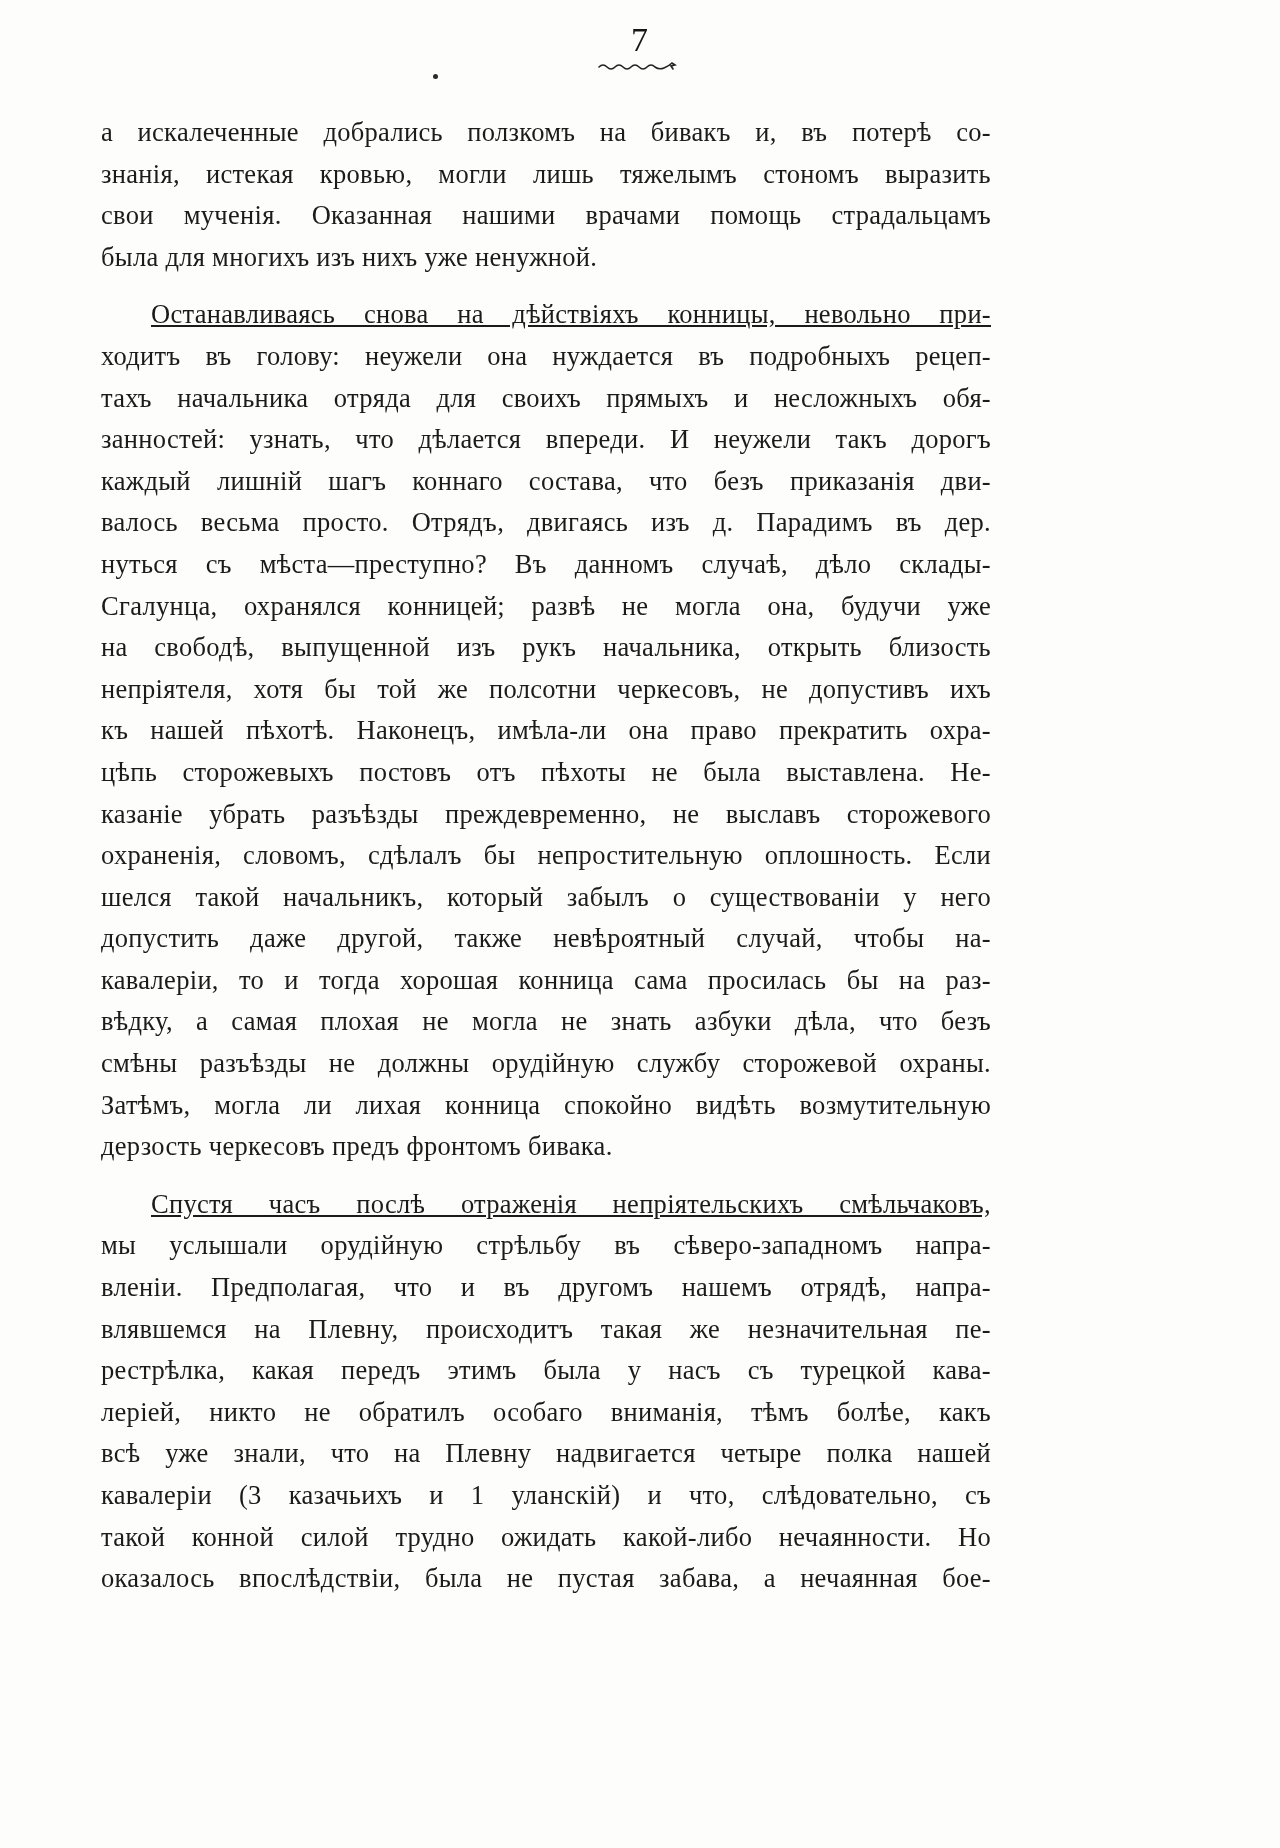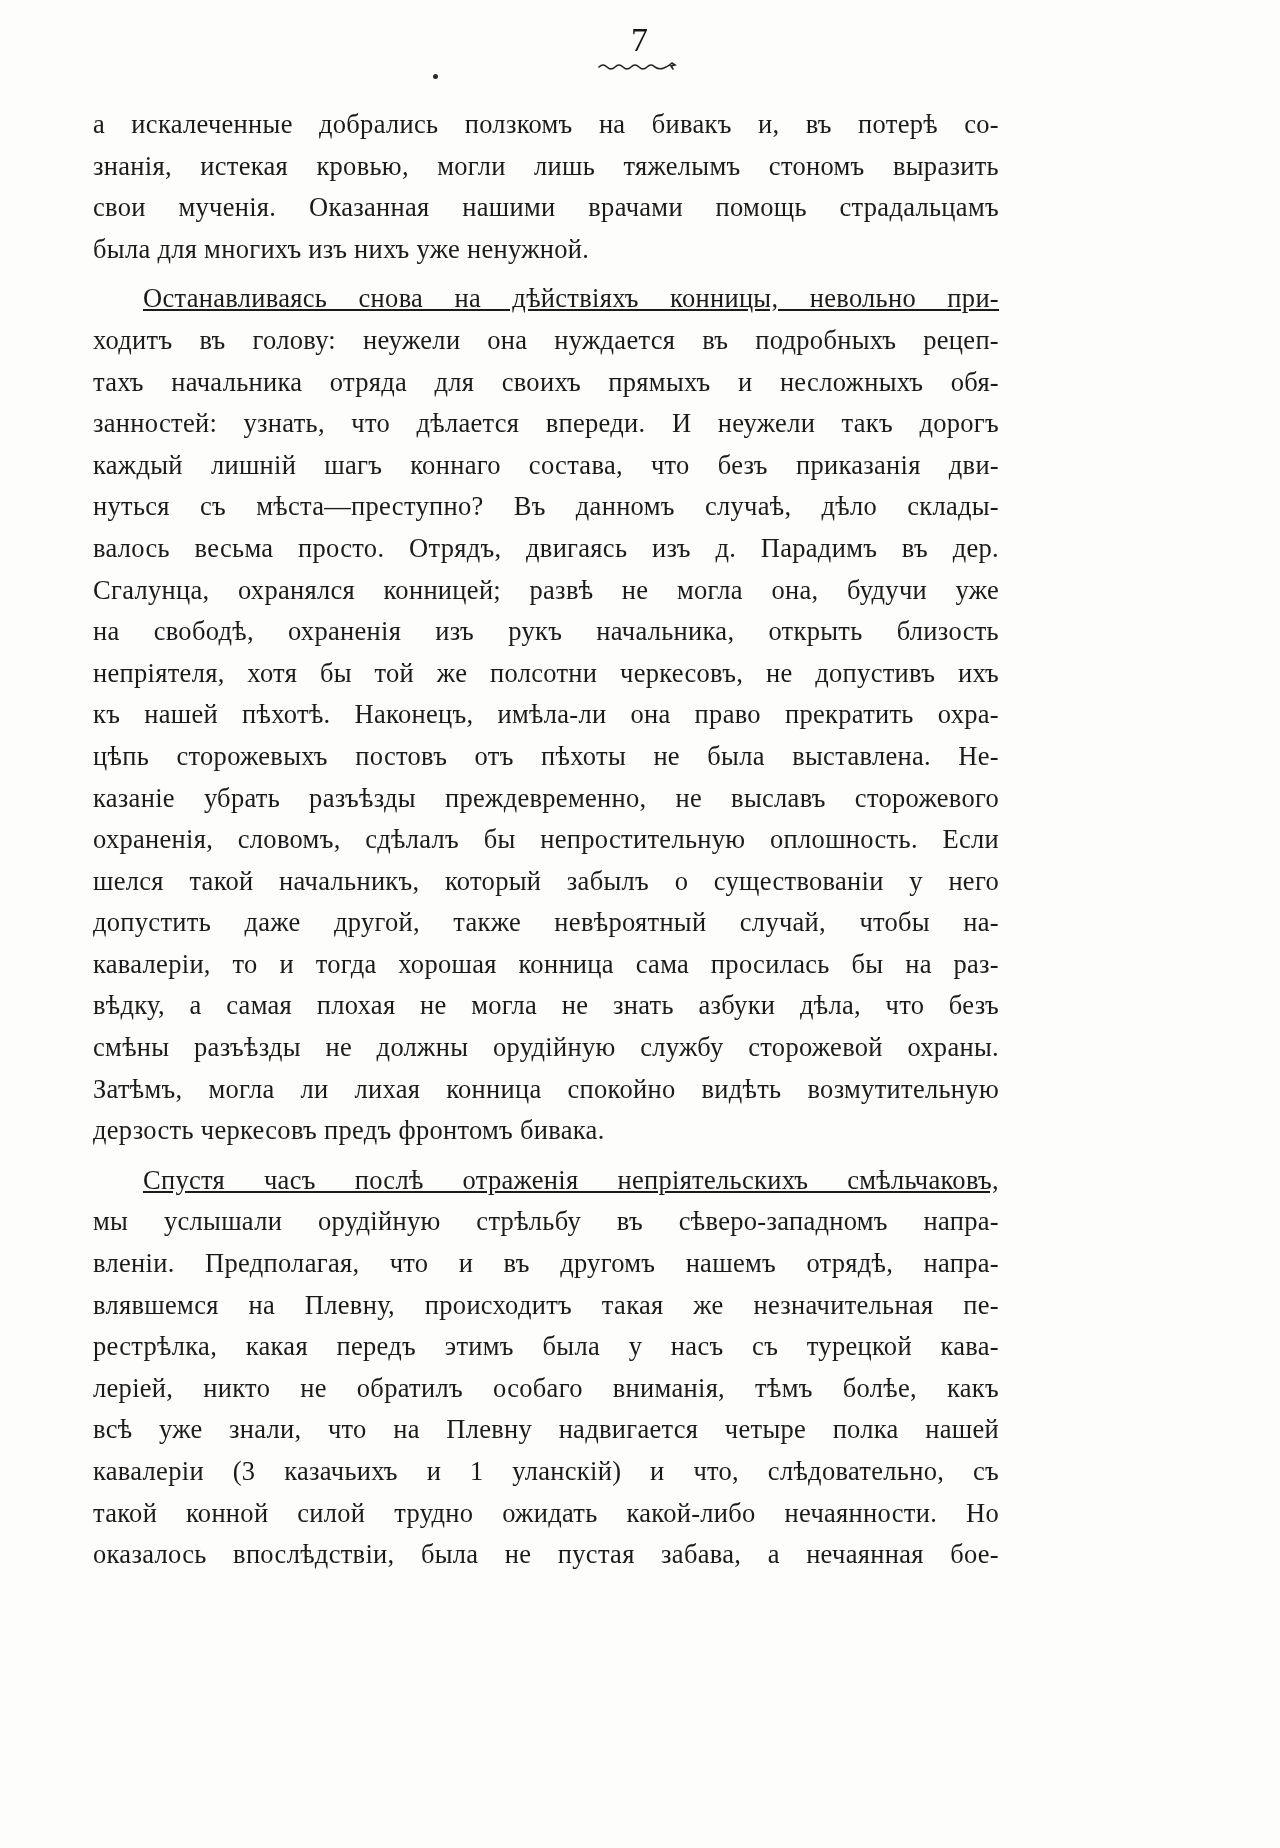--- a/index.html
+++ b/index.html
@@ -45,21 +45,21 @@
     border-radius: 50%;
     background: #2a2a2a;
   }
   .text-block {
     position: absolute;
     left: 85px;
     top: 96px;
     width: 922px;
   }
   .paragraph {
-    margin: 8px;
+    margin: 16px;
     padding: 0;
   }
   .line {
     font-size: 26.5px;
     line-height: 41.6px;
     height: 41.6px;
     letter-spacing: 0.3px;
     text-align: justify;
     text-align-last: justify;
     overflow: hidden;
@@ -93,24 +93,24 @@
         <div class="line">знанія, истекая кровью, могли лишь тяжелымъ стономъ выразить</div>
         <div class="line">свои мученія. Оказанная нашими врачами помощь страдальцамъ</div>
         <div class="line line-last">была для многихъ изъ нихъ уже ненужной.</div>
       </div>
       <div class="paragraph">
         <div class="line line-indent">Останавливаясь снова на дѣйствіяхъ конницы, невольно при-</div>
         <div class="line">ходитъ въ голову: неужели она нуждается въ подробныхъ рецеп-</div>
         <div class="line">тахъ начальника отряда для своихъ прямыхъ и несложныхъ обя-</div>
         <div class="line">занностей: узнать, что дѣлается впереди. И неужели такъ дорогъ</div>
         <div class="line">каждый лишній шагъ коннаго состава, что безъ приказанія дви-</div>
+        <div class="line">валось весьма просто. Отрядъ, двигаясь изъ д. Парадимъ въ дер.</div>
         <div class="line">нуться съ мѣста—преступно? Въ данномъ случаѣ, дѣло склады-</div>
-        <div class="line">валось весьма просто. Отрядъ, двигаясь изъ д. Парадимъ въ дер.</div>
         <div class="line">Сгалунца, охранялся конницей; развѣ не могла она, будучи уже</div>
-        <div class="line">на свободѣ, охраненія изъ рукъ начальника, открыть близость</div>
+        <div class="line">на свободѣ, выпущенной изъ рукъ начальника, открыть близость</div>
         <div class="line">непріятеля, хотя бы той же полсотни черкесовъ, не допустивъ ихъ</div>
         <div class="line">къ нашей пѣхотѣ. Наконецъ, имѣла-ли она право прекратить охра-</div>
         <div class="line">цѣпь сторожевыхъ постовъ отъ пѣхоты не была выставлена. Не-</div>
         <div class="line">казаніе убрать разъѣзды преждевременно, не выславъ сторожевого</div>
         <div class="line">охраненія, словомъ, сдѣлалъ бы непростительную оплошность. Если</div>
         <div class="line">шелся такой начальникъ, который забылъ о существованіи у него</div>
         <div class="line">допустить даже другой, также невѣроятный случай, чтобы на-</div>
         <div class="line">кавалеріи, то и тогда хорошая конница сама просилась бы на раз-</div>
         <div class="line">вѣдку, а самая плохая не могла не знать азбуки дѣла, что безъ</div>
         <div class="line">смѣны разъѣзды не должны орудійную службу сторожевой охраны.</div>

